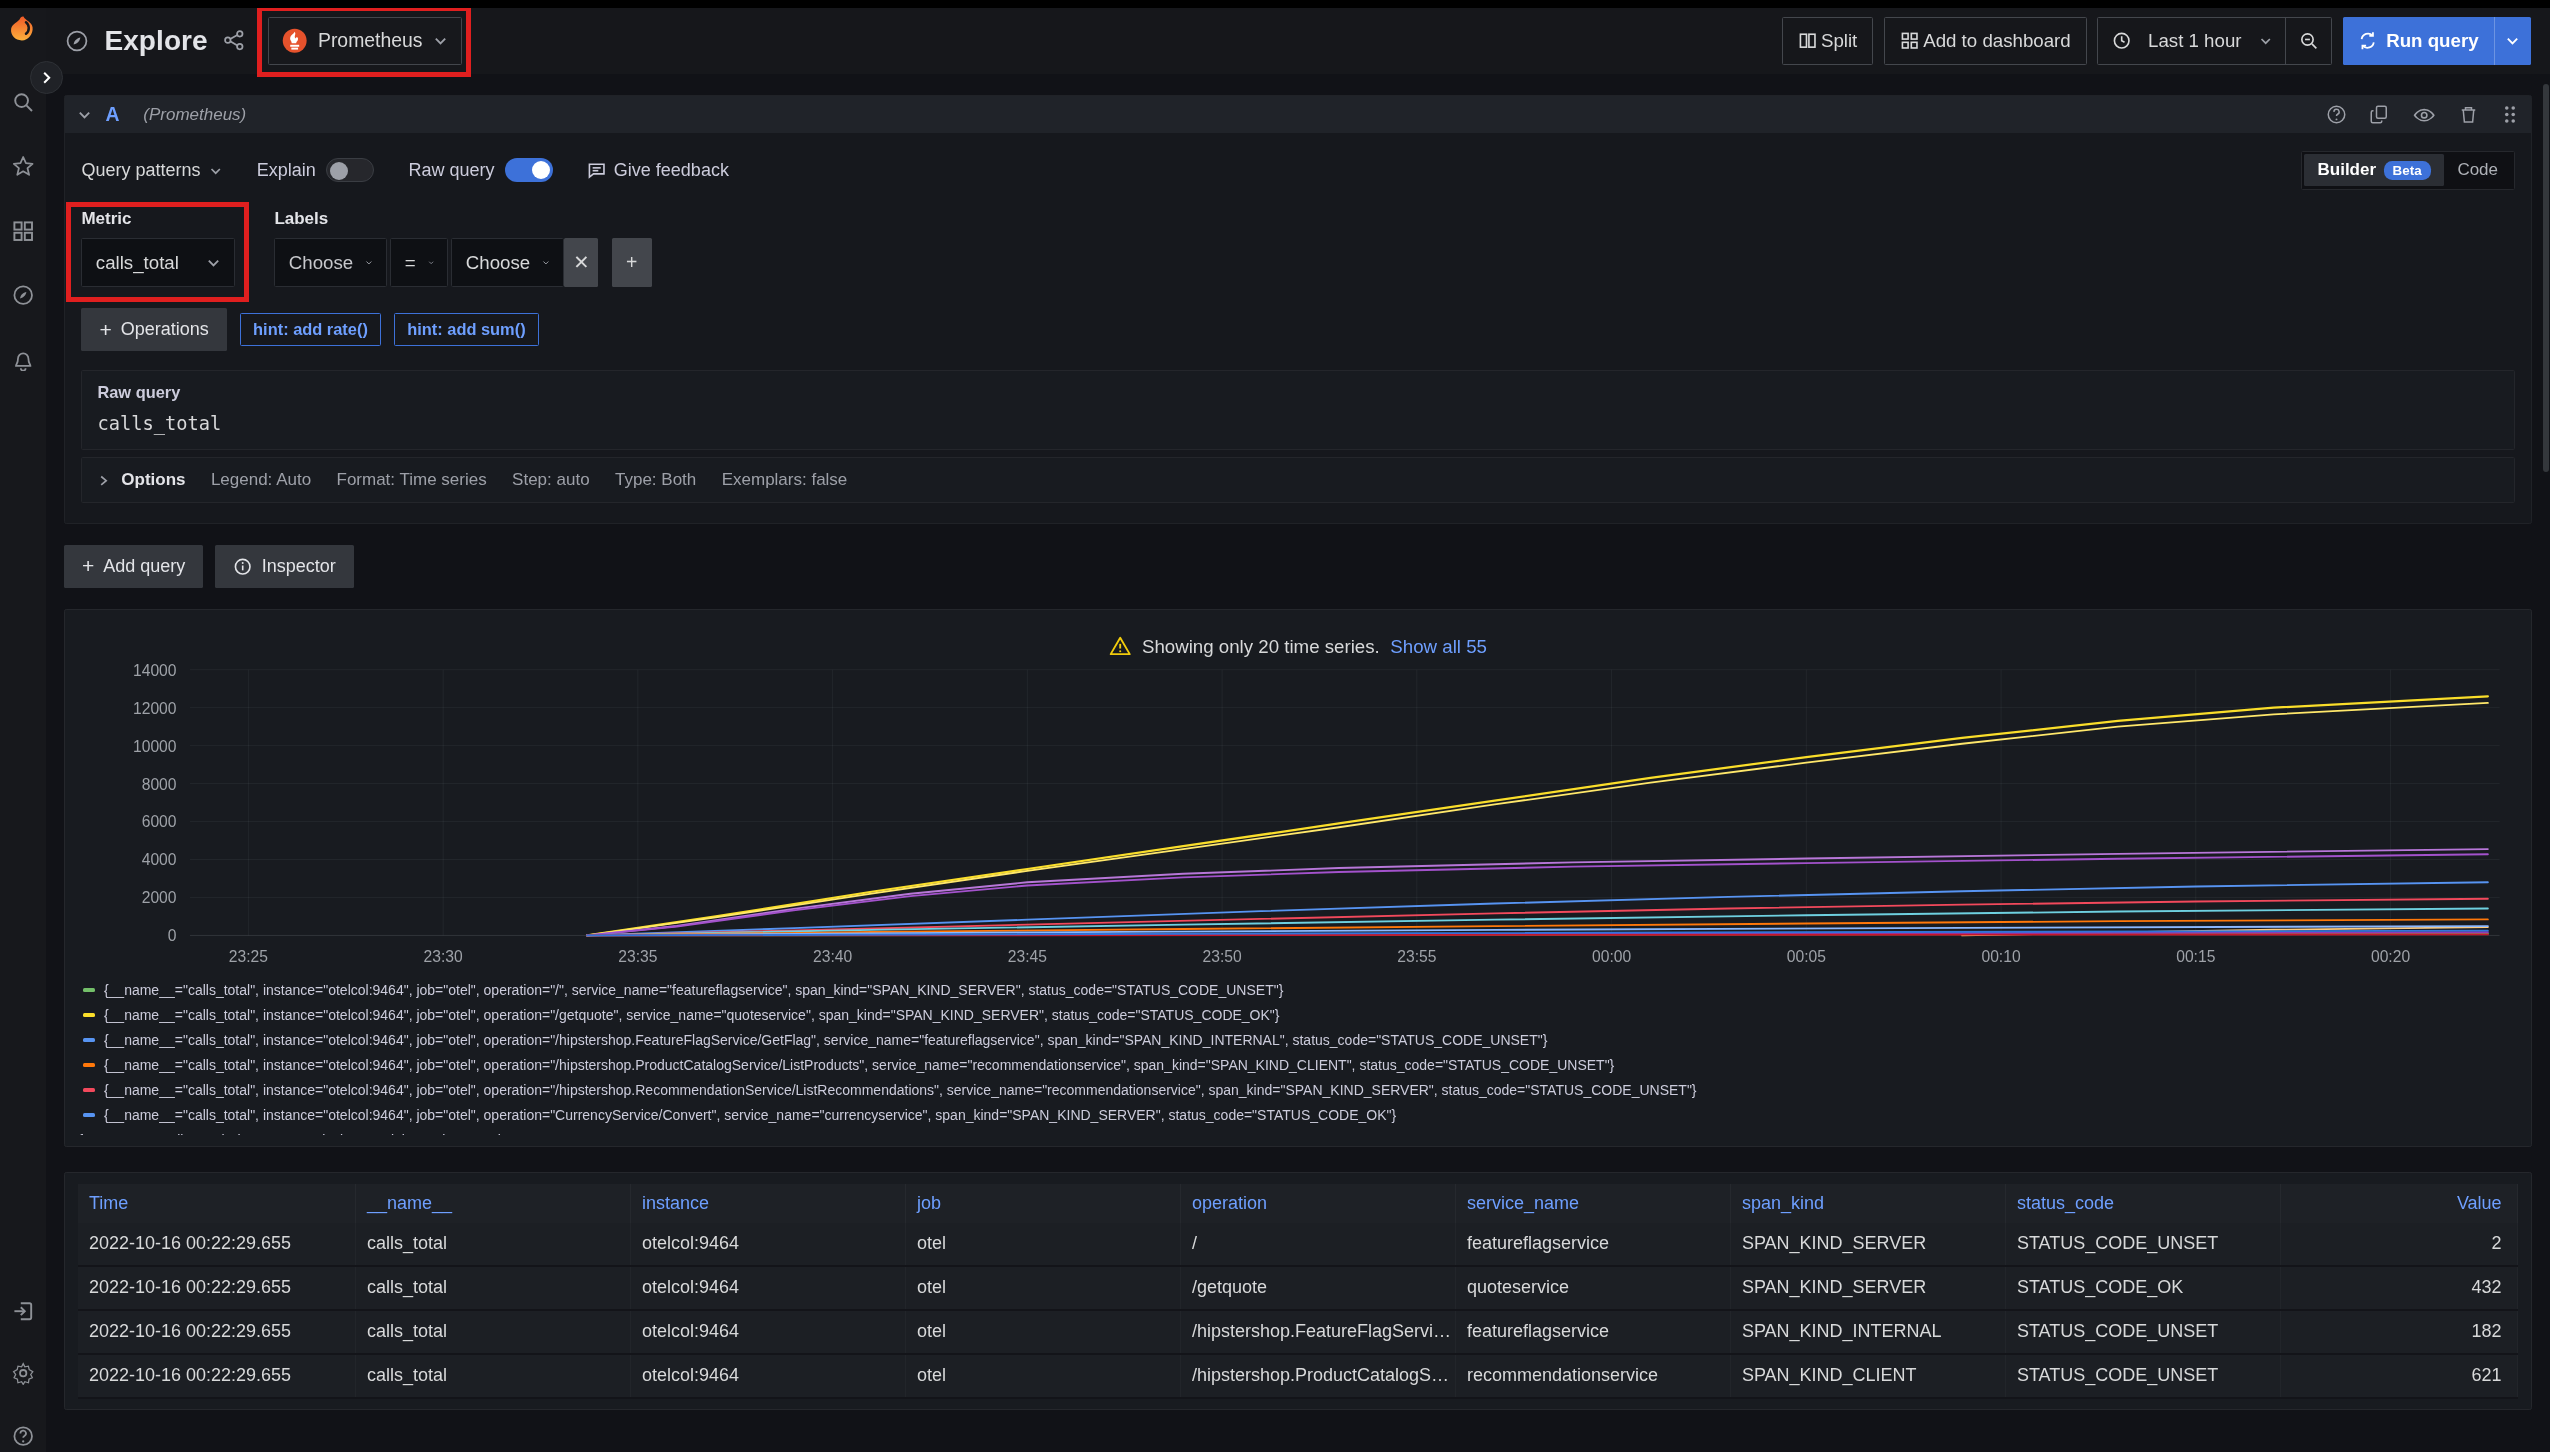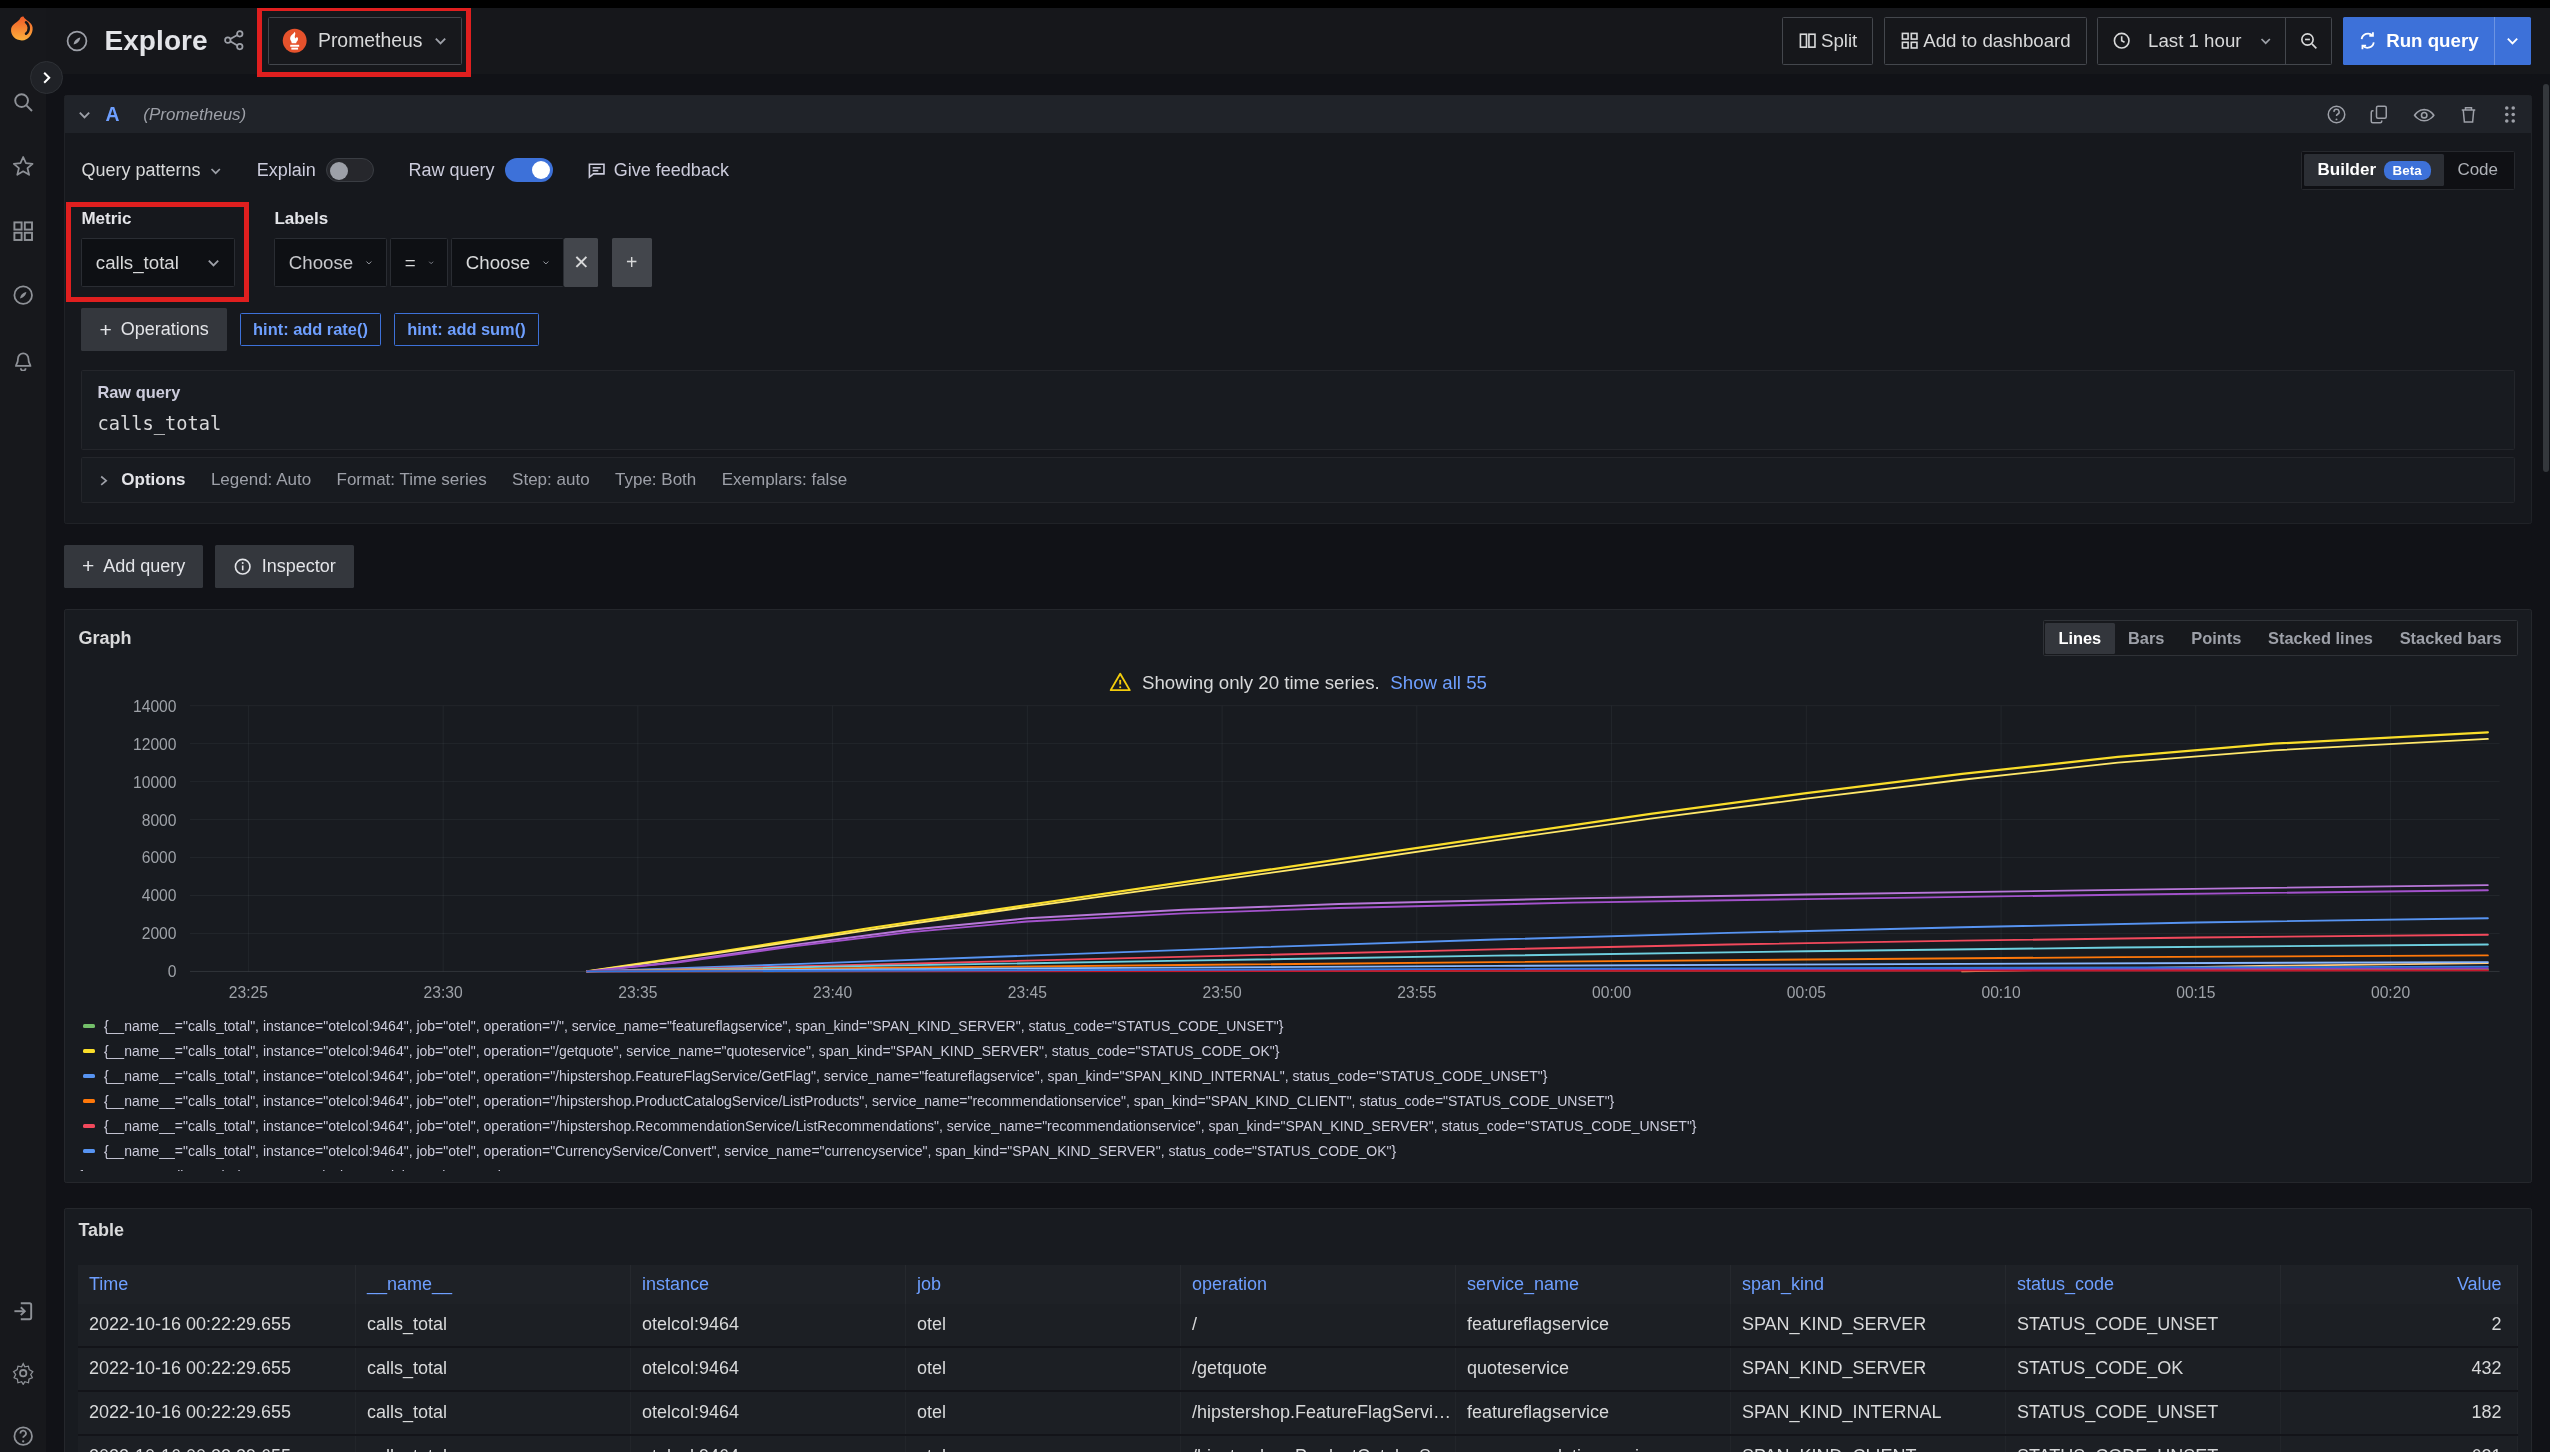--- a/index.html
+++ b/index.html
@@ -485,30 +485,20 @@
               <circle cx="12" cy="12" r="9"></circle>
               <line x1="12" y1="10.5" x2="12" y2="16.5"></line>
               <circle cx="12" cy="7.5" r="1.2" fill="#e3e4e8" stroke="none"></circle>
             </svg>
           </span>
         <span>Inspector</span>
       </button>
     </div>
 
     <section class="panel">
-      <div class="panel-head">
-        <span class="panel-title">Graph</span>
-        <span class="mode-switch">
-            <div class="gmode active">Lines</div>
-            <div class="gmode">Bars</div>
-            <div class="gmode">Points</div>
-            <div class="gmode">Stacked lines</div>
-            <div class="gmode">Stacked bars</div>
-          </span>
-      </div>
       <div class="warn-row">
         <span class="icon">
           <svg width="22.4" height="22.4" viewBox="0 0 24 24" fill="none" stroke="#f2cc0c" stroke-width="2">
               <path d="M12 3L1.8 20.5h20.4z" stroke-linejoin="round"></path>
               <line x1="12" y1="9.5" x2="12" y2="14.5"></line>
               <circle cx="12" cy="17.5" r="1.1" fill="#f2cc0c" stroke="none"></circle>
             </svg>
         </span>
         <span>Showing only 20 time series.</span>
         <span class="warn-link">Show all 55</span>
@@ -596,21 +586,20 @@
           </div>
         </div>
       <div class="legend-clip">
         <div class="legend-row">
           <span class="legend-label">{__name__="calls_total", instance="otelcol:9464", job="otel", operation=</span>
           </div>
       </div>
     </section>
 
     <section class="panel tbl">
-      <div class="panel-title" style="margin-bottom:24px;">Table</div>
       <div class="tbl-grid-head" id="table-head">
           <div class="th">Time</div>
           <div class="th">__name__</div>
           <div class="th">instance</div>
           <div class="th">job</div>
           <div class="th">operation</div>
           <div class="th">service_name</div>
           <div class="th">span_kind</div>
           <div class="th">status_code</div>
           <div class="th val">Value</div>

